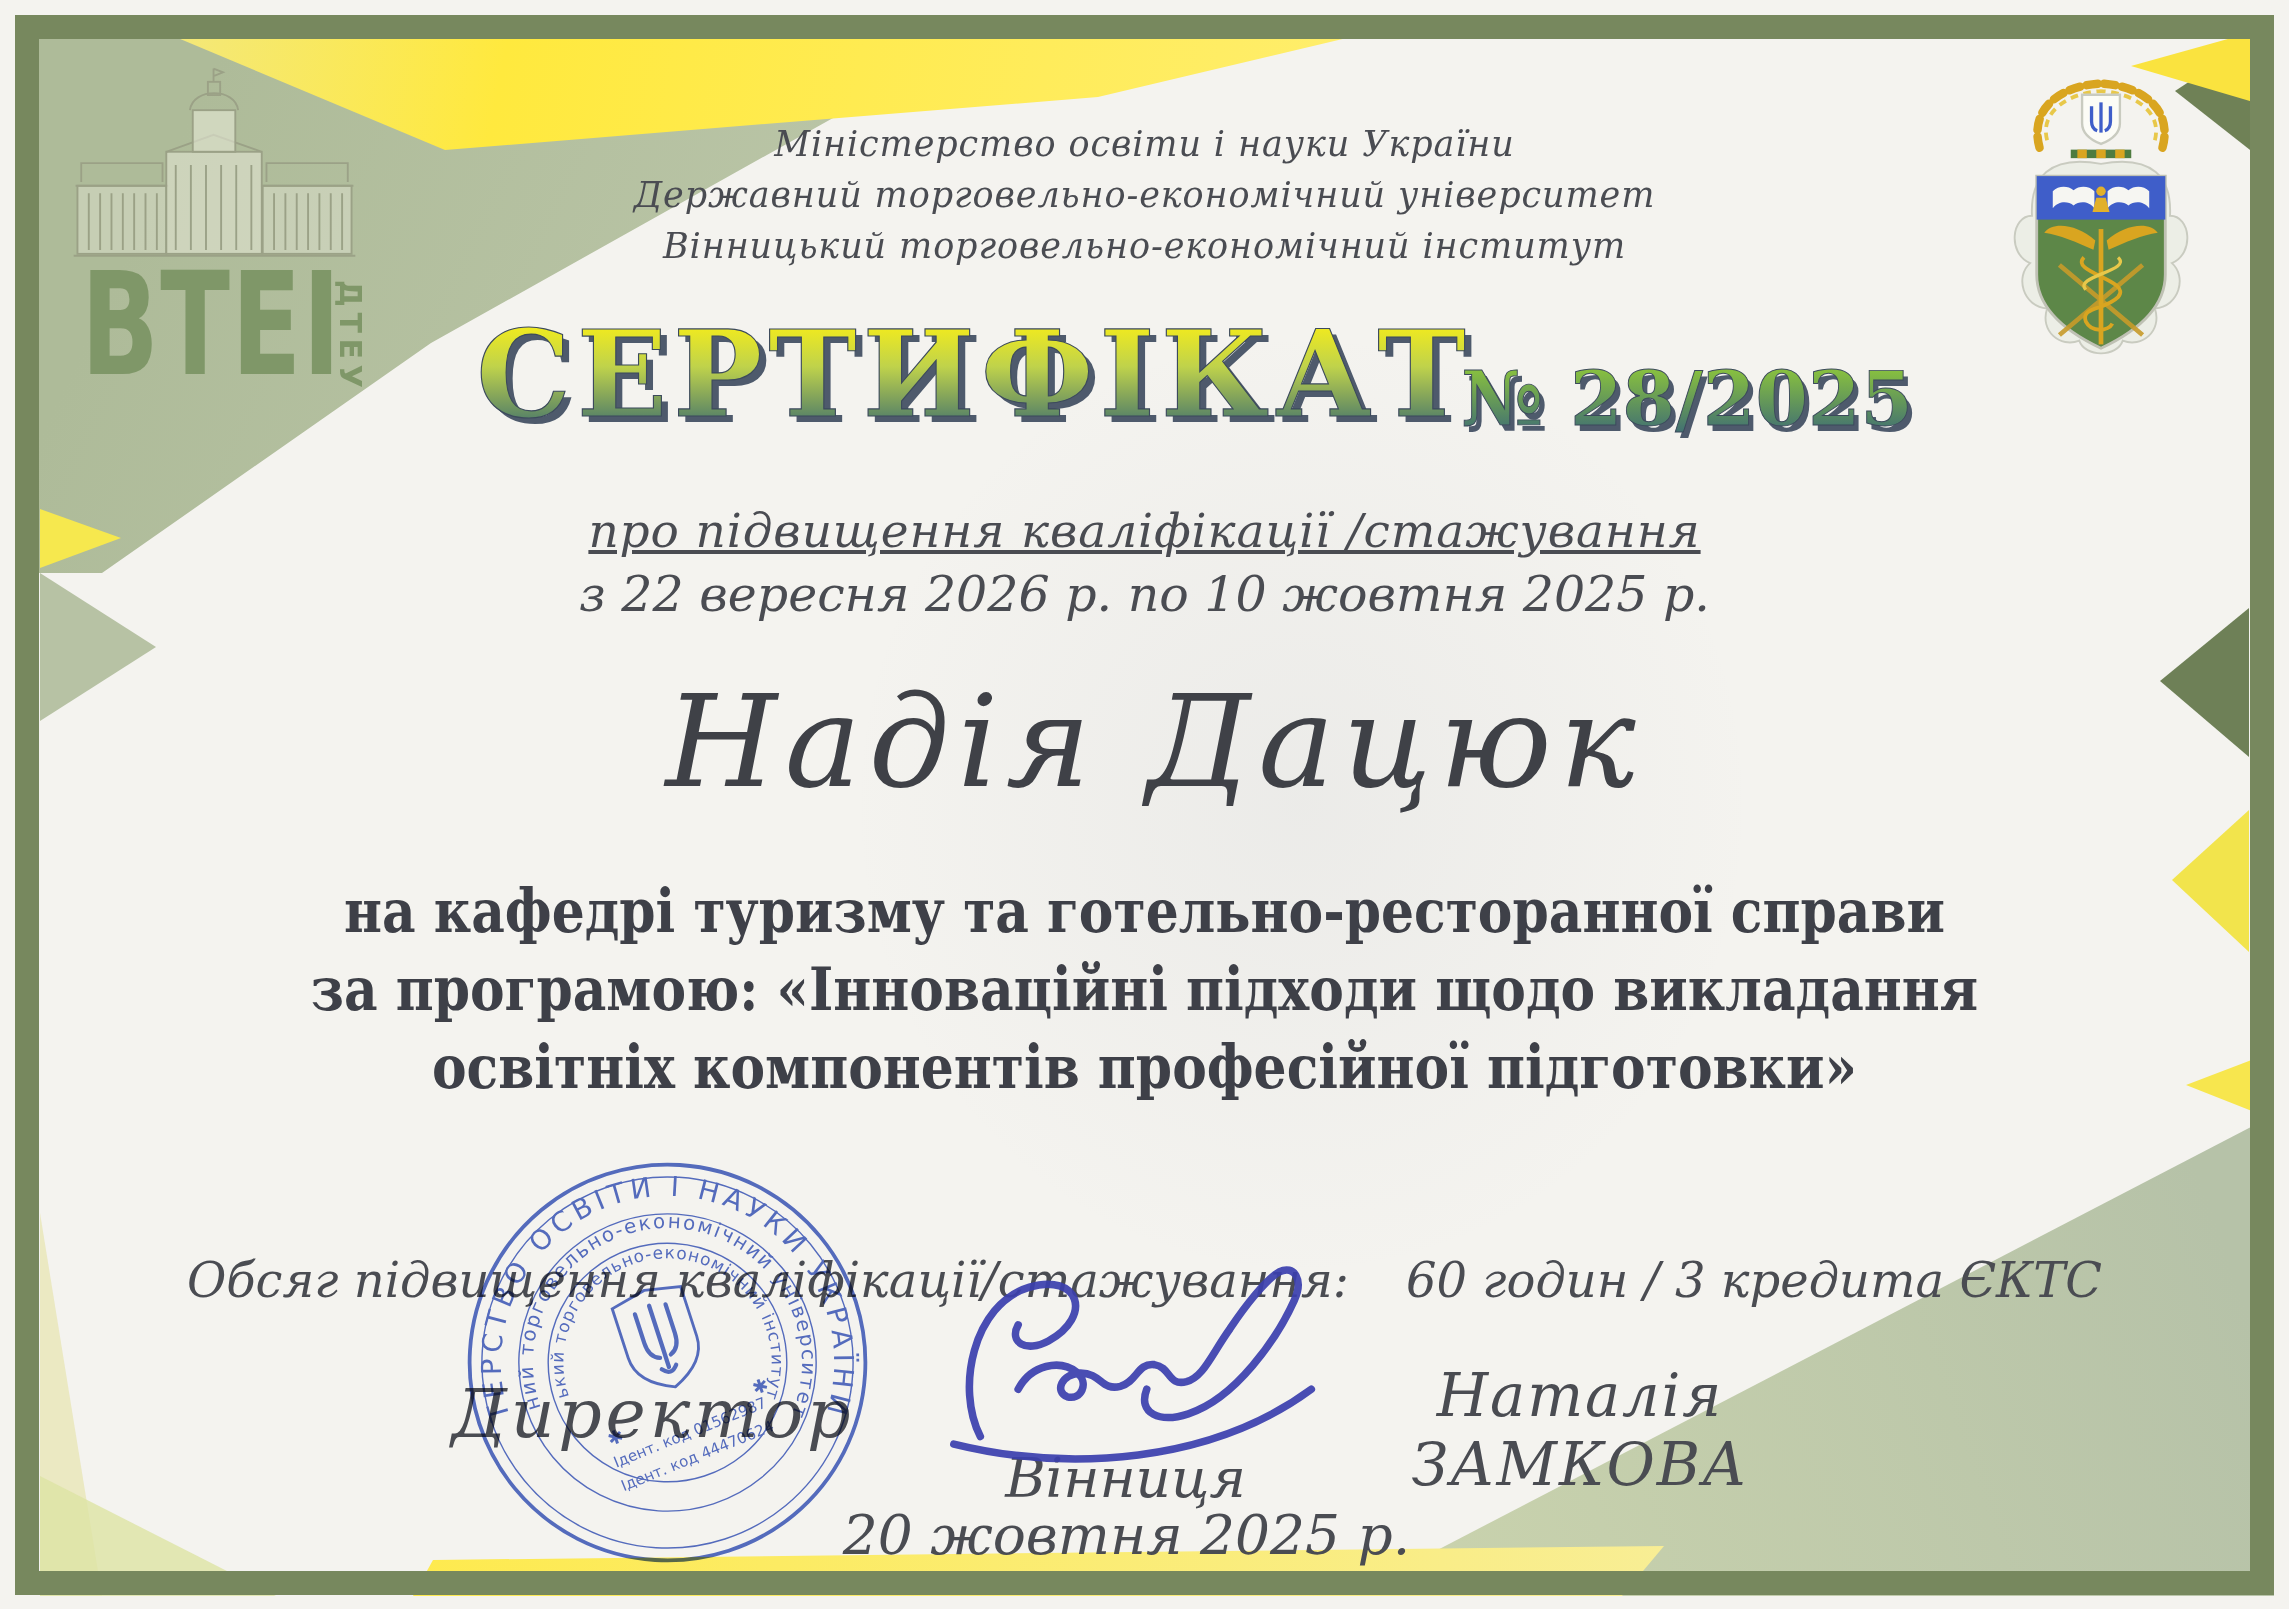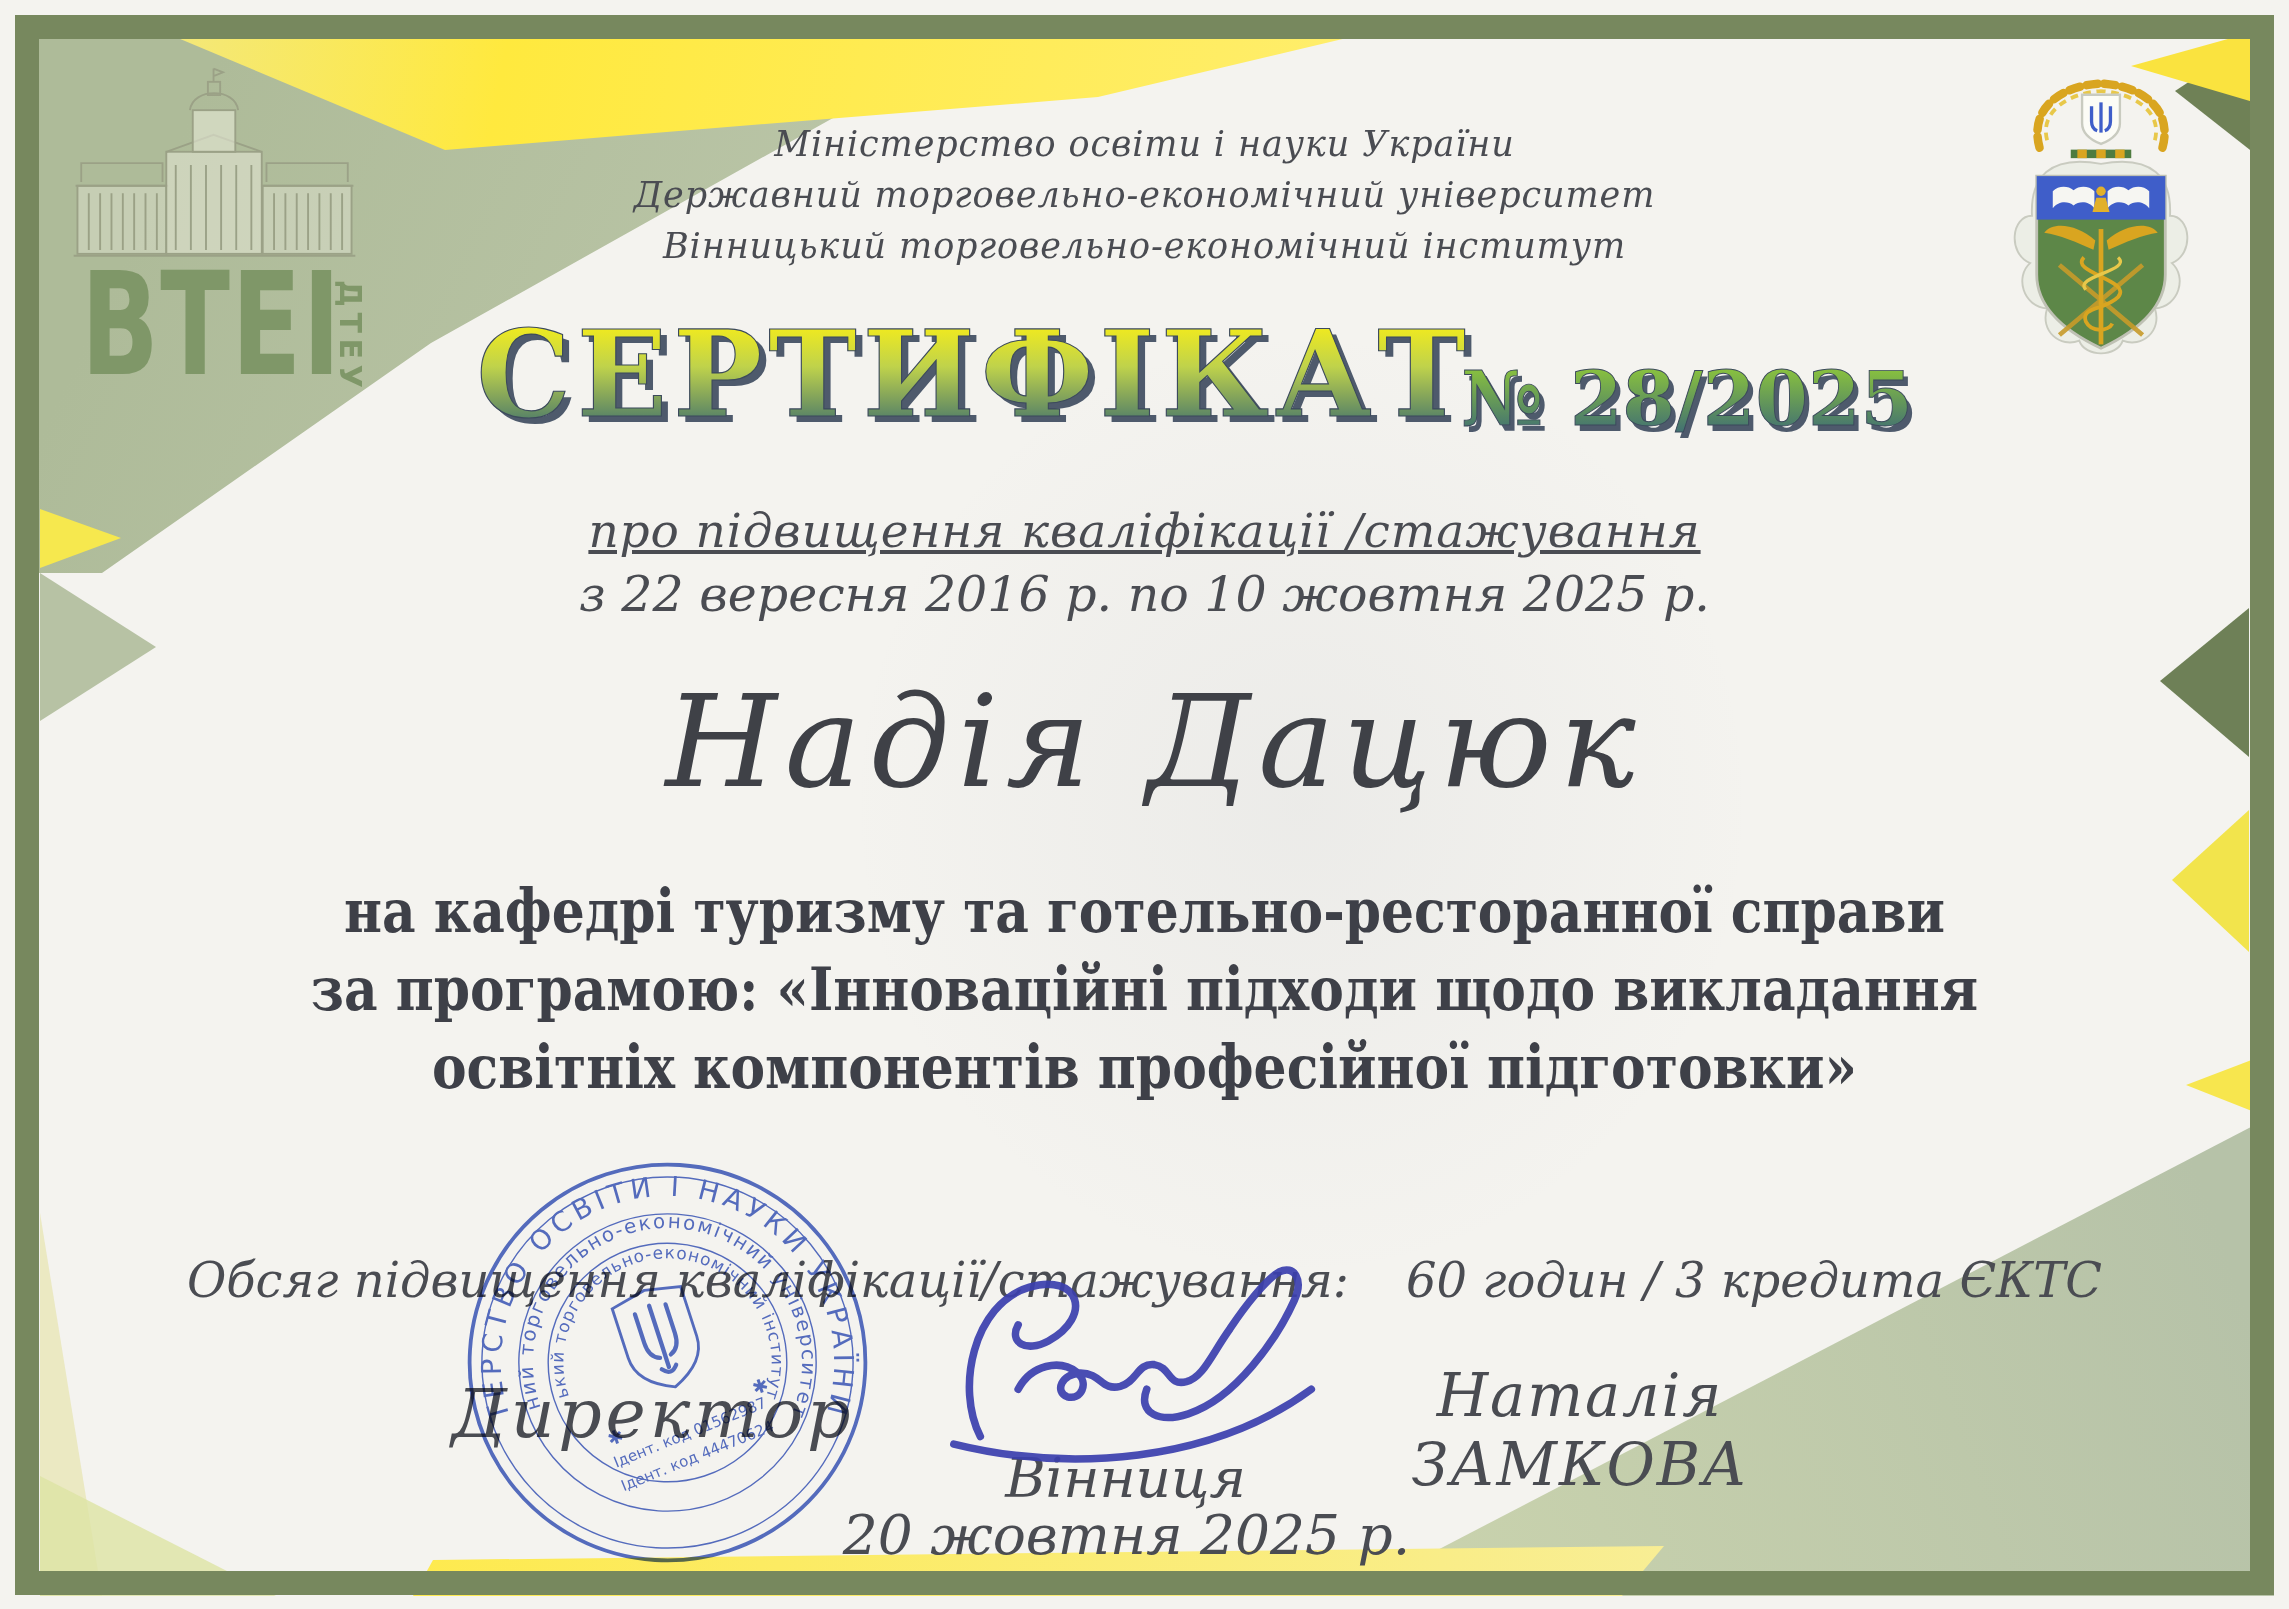--- a/index.html
+++ b/index.html
@@ -152,21 +152,21 @@
           <stop offset="0.9" stop-color="#3f6e74"></stop>
       </linearGradient>
     </defs>
     <text x="1036" y="155" text-anchor="middle" font-family="DejaVu Serif,serif" font-weight="bold" font-size="126" style="letter-spacing:6px" fill="#4e5a6c">СЕРТИФІКАТ</text>
     <text x="1029" y="148" text-anchor="middle" font-family="DejaVu Serif,serif" font-weight="bold" font-size="126" style="letter-spacing:6px" fill="url(#gradTitle)" stroke="#3c4a5c" stroke-width="1.2">СЕРТИФІКАТ</text>
     <text x="1550" y="164" font-family="DejaVu Serif,serif" font-weight="bold" font-size="80" fill="#4e5a6c">№ 28/2025</text>
     <text x="1545" y="158" font-family="DejaVu Serif,serif" font-weight="bold" font-size="80" fill="url(#gradNum)" stroke="#3c4a5c" stroke-width="1">№ 28/2025</text>
   </svg>
 
   <div class="txt script subtitle">про підвищення кваліфікації /стажування</div>
-  <div class="txt script period">з 22 вересня 2016 р. по 10 жовтня 2025 р.</div>
+  <div class="txt script period">з 22 вересня 2026 р. по 10 жовтня 2025 р.</div>
 
   <div class="txt script name">Надія Дацюк</div>
 
   <div class="txt bodyblock">
     <div>на кафедрі туризму та готельно-ресторанної справи</div>
     <div>за програмою: «Інноваційні підходи щодо викладання</div>
     <div>освітніх компонентів професійної підготовки»</div>
   </div>
 
   <div class="txt script volume">

